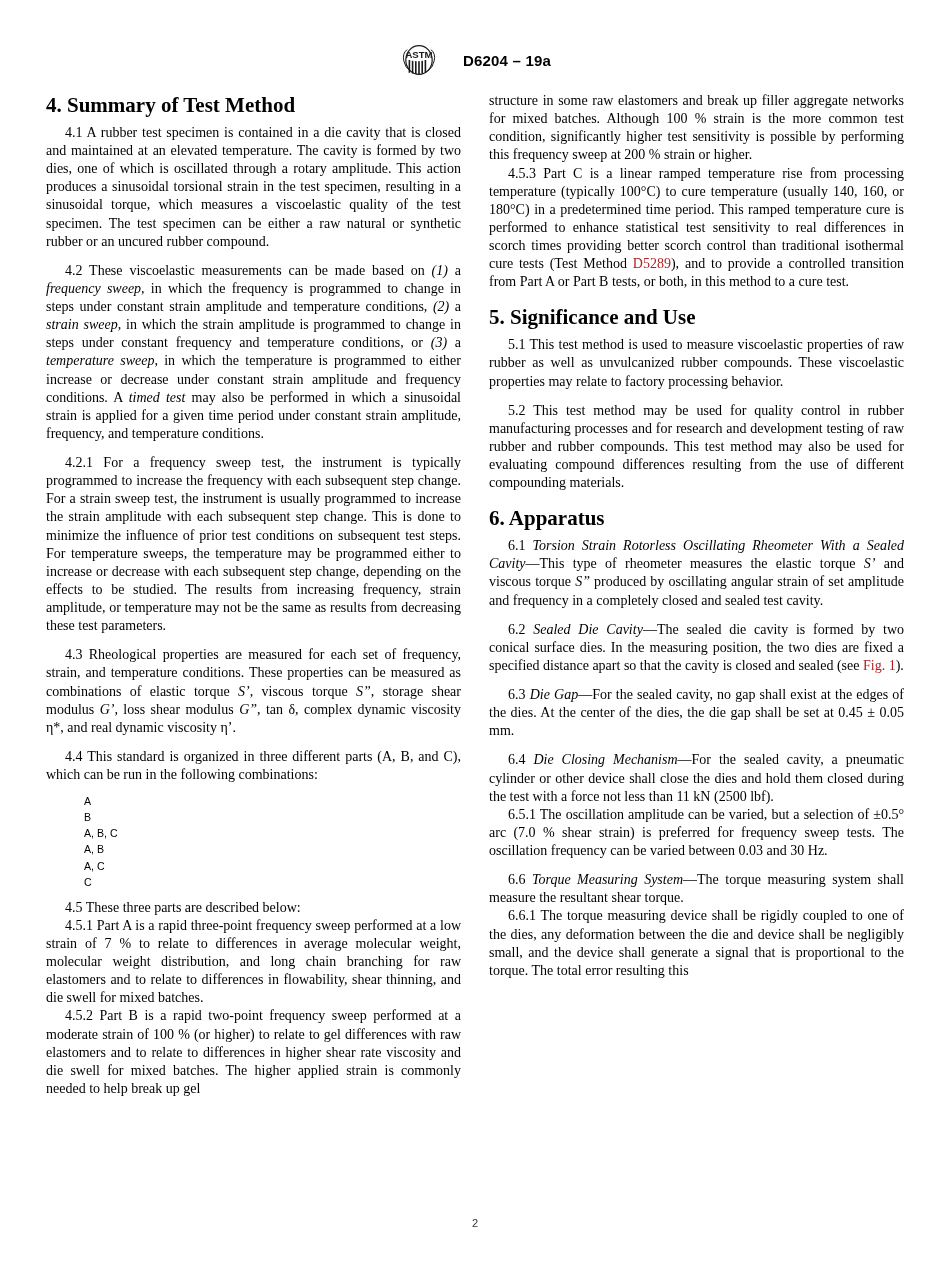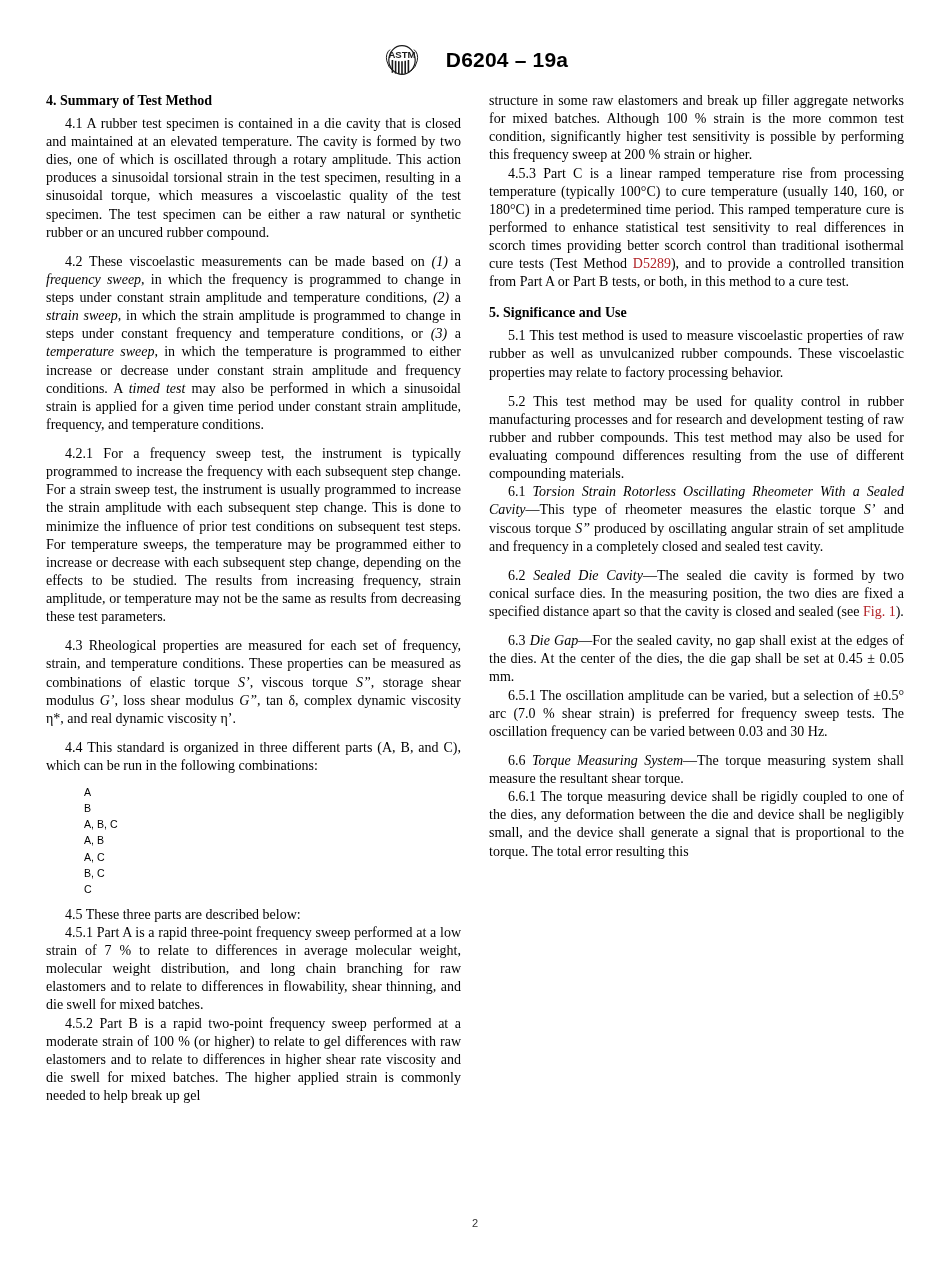--- a/index.html
+++ b/index.html
@@ -28,21 +28,21 @@
     gap: 24px;
   }
   .astm-logo {
     width: 40px;
     height: 32px;
     flex: 0 0 auto;
     display: block;
   }
   .doc-designation {
     font-family: "Liberation Sans", "DejaVu Sans", sans-serif;
-    font-size: 21px;
+    font-size: 15px;
     font-weight: bold;
     letter-spacing: 0.2px;
     white-space: nowrap;
   }
 
   
   .columns {
     position: absolute;
     top: 92px;
     left: 46px;
@@ -52,21 +52,21 @@
   .col {
     position: absolute;
     top: 0;
     width: 415px;
   }
   .col-left  { left: 0; }
   .col-right { left: 443px; }
 
   
   h2.section-title {
-    font-size: 14px;
+    font-size: 21px;
     font-weight: bold;
     margin: 0 0 5px 0;
     line-height: 1.28;
     text-indent: 0;
   }
   h2.section-title.spaced-top { margin-top: 13px; }
 
   p.para {
     font-size: 14px;
     line-height: 1.295;
@@ -141,21 +141,20 @@
     <p class="para gap"><span>4.3  Rheological properties are measured for each set of frequency, strain, and temperature conditions. These properties can be measured as combinations of elastic torque </span><span class="sym">S’</span><span>, viscous torque </span><span class="sym">S”</span><span>, storage shear modulus </span><span class="sym">G’</span><span>, loss shear modulus </span><span class="sym">G”</span><span>, tan δ, complex dynamic viscosity η*, and real dynamic viscosity η’.</span></p>
 
     <p class="para gap">4.4  This standard is organized in three different parts (A, B, and C), which can be run in the following combinations:</p>
 
     <ul class="combo-list">
       <li>A</li>
       <li>B</li>
       <li>A, B, C</li>
       <li>A, B</li>
       <li>A, C</li>
-      <li>B, C</li>
       <li>C</li>
     </ul>
 
     <p class="para nogap">4.5  These three parts are described below:</p>
 
     <p class="para nogap">4.5.1  Part A is a rapid three-point frequency sweep performed at a low strain of 7 % to relate to differences in average molecular weight, molecular weight distribution, and long chain branching for raw elastomers and to relate to differences in flowability, shear thinning, and die swell for mixed batches.</p>
 
     <p class="para nogap">4.5.2  Part B is a rapid two-point frequency sweep performed at a moderate strain of 100 % (or higher) to relate to gel differences with raw elastomers and to relate to differences in higher shear rate viscosity and die swell for mixed batches. The higher applied strain is commonly needed to help break up gel</p>
 
   </div>
@@ -165,27 +164,29 @@
     <p class="para nogap" style="text-indent:0;">structure in some raw elastomers and break up filler aggregate networks for mixed batches. Although 100 % strain is the more common test condition, significantly higher test sensitivity is possible by performing this frequency sweep at 200 % strain or higher.</p>
 
     <p class="para nogap"><span>4.5.3  Part C is a linear ramped temperature rise from processing temperature (typically 100°C) to cure temperature (usually 140, 160, or 180°C) in a predetermined time period. This ramped temperature cure is performed to enhance statistical test sensitivity to real differences in scorch times providing better scorch control than traditional isothermal cure tests (Test Method </span><a class="lnk" href="#" style="text-decoration:none;">D5289</a><span>), and to provide a controlled transition from Part A or Part B tests, or both, in this method to a cure test.</span></p>
 
     <h2 class="section-title spaced-top">5.  Significance and Use</h2>
 
     <p class="para nogap">5.1  This test method is used to measure viscoelastic properties of raw rubber as well as unvulcanized rubber compounds. These viscoelastic properties may relate to factory processing behavior.</p>
 
     <p class="para gap">5.2  This test method may be used for quality control in rubber manufacturing processes and for research and development testing of raw rubber and rubber compounds. This test method may also be used for evaluating compound differences resulting from the use of different compounding materials.</p>
 
+    <h2 class="section-title spaced-top">6.  Apparatus</h2>
 
     <p class="para nogap"><span>6.1  </span><span class="it">Torsion Strain Rotorless Oscillating Rheometer With a Sealed Cavity</span><span>—This type of rheometer measures the elastic torque </span><span class="sym">S’</span><span> and viscous torque </span><span class="sym">S”</span><span> produced by oscillating angular strain of set amplitude and frequency in a completely closed and sealed test cavity.</span></p>
 
     <p class="para gap"><span>6.2  </span><span class="it">Sealed Die Cavity</span><span>—The sealed die cavity is formed by two conical surface dies. In the measuring position, the two dies are fixed a specified distance apart so that the cavity is closed and sealed (see </span><a class="lnk" href="#" style="text-decoration:none;">Fig. 1</a><span>).</span></p>
 
     <p class="para gap"><span>6.3  </span><span class="it">Die Gap</span><span>—For the sealed cavity, no gap shall exist at the edges of the dies. At the center of the dies, the die gap shall be set at 0.45 ± 0.05 mm.</span></p>
 
+    <p class="para gap"><span>6.4  </span><span class="it">Die Closing Mechanism</span><span>—For the sealed cavity, a pneumatic cylinder or other device shall close the dies and hold them closed during the test with a force not less than 11 kN (2500 lbf).</span></p>
 
 
     <p class="para nogap">6.5.1  The oscillation amplitude can be varied, but a selection of ±0.5° arc (7.0 % shear strain) is preferred for frequency sweep tests. The oscillation frequency can be varied between 0.03 and 30 Hz.</p>
 
     <p class="para gap"><span>6.6  </span><span class="it">Torque Measuring System</span><span>—The torque measuring system shall measure the resultant shear torque.</span></p>
 
     <p class="para nogap">6.6.1  The torque measuring device shall be rigidly coupled to one of the dies, any deformation between the die and device shall be negligibly small, and the device shall generate a signal that is proportional to the torque. The total error resulting this</p>
 
   </div>
 </div>

